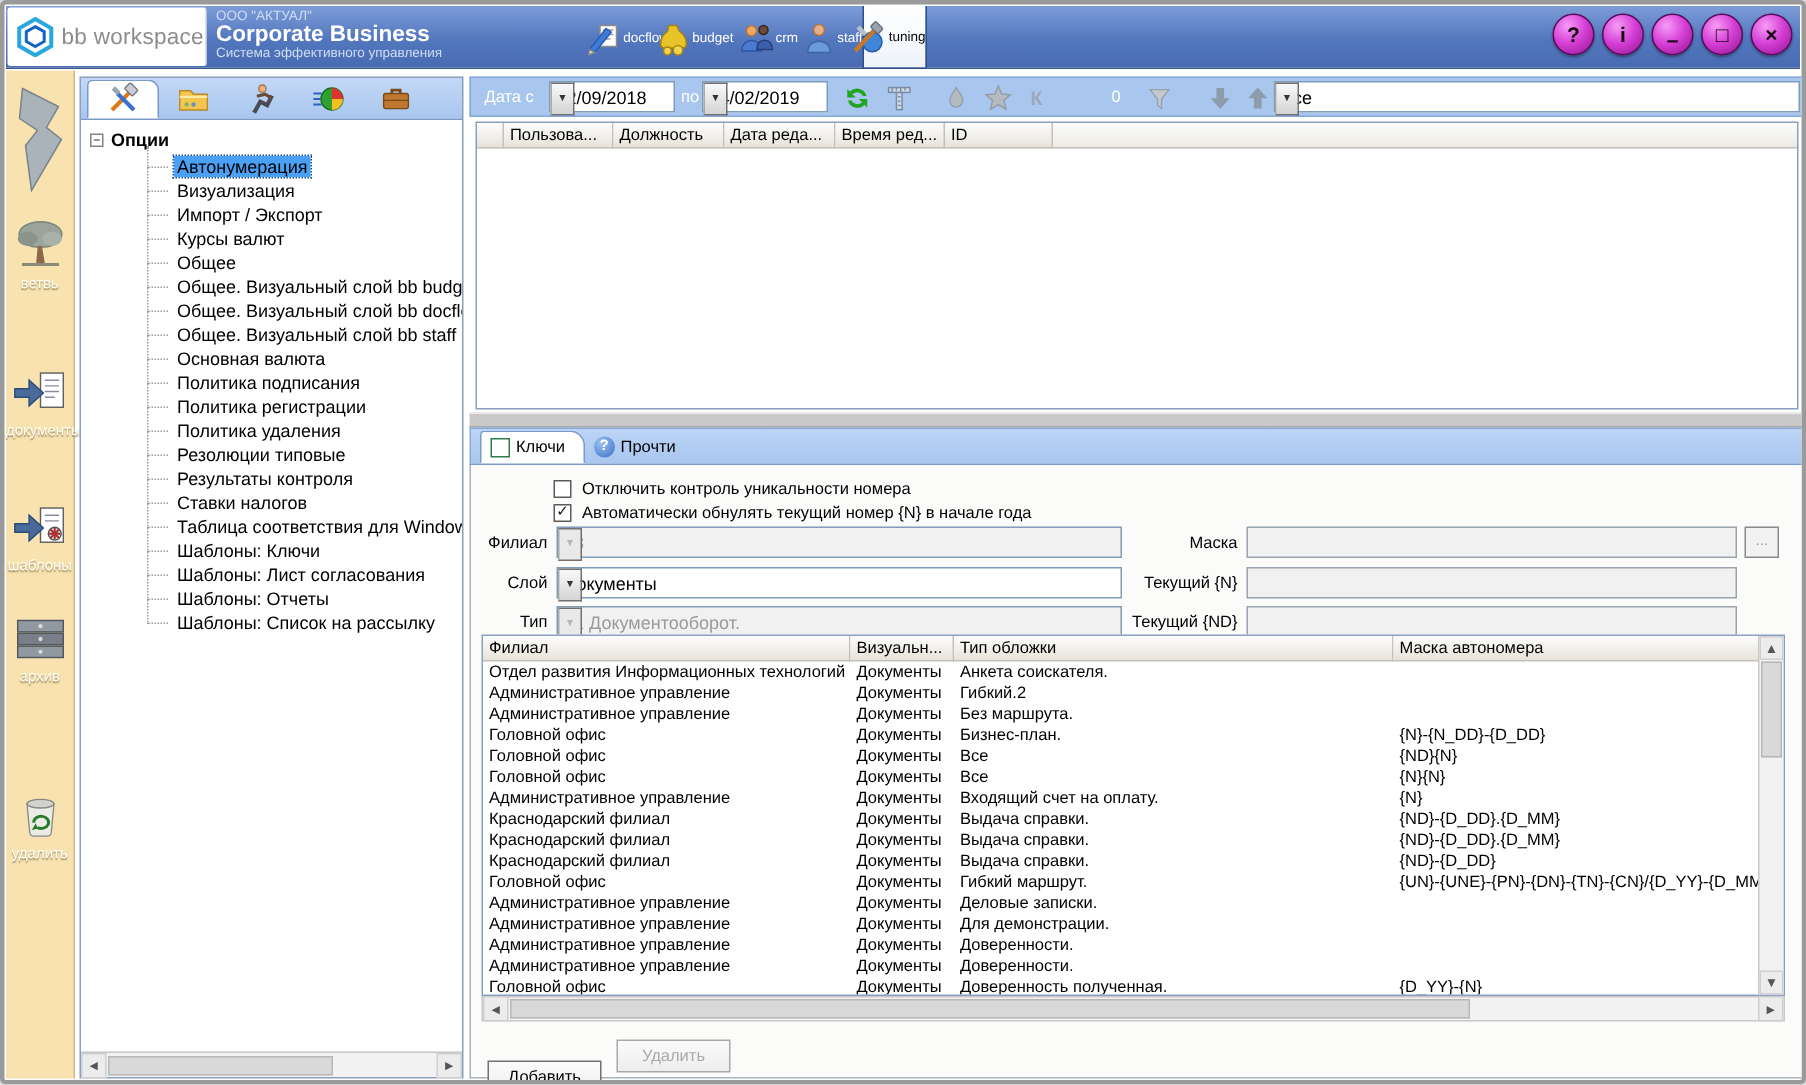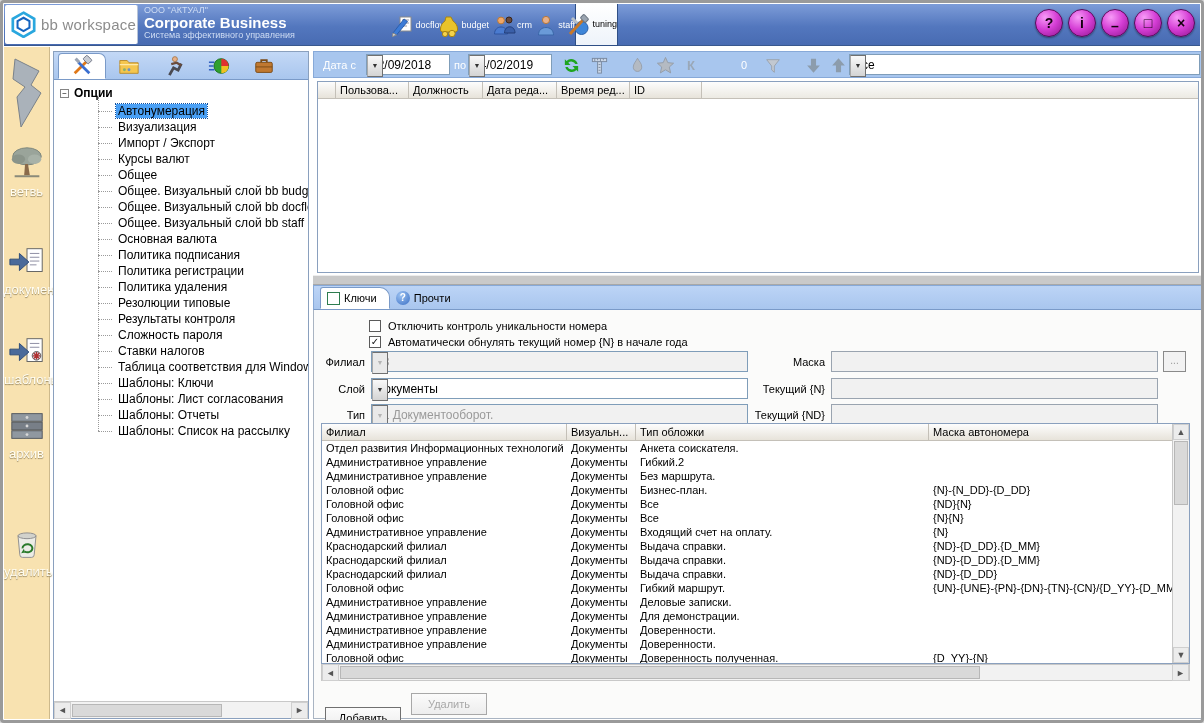--- a/index.html
+++ b/index.html
@@ -20,21 +20,21 @@
   .module .mod-label{font-size:9px;color:#fff}
   .module.active{background:linear-gradient(180deg,#ffffff,#eef3fa);border:1px solid #2f4f86;border-top:none}
   .module.active .mod-label{color:#000}
   .win-buttons{position:absolute;right:5px;top:5px;display:flex;gap:5px}
   .wbtn{width:28px;height:28px;border-radius:50%;background:radial-gradient(circle at 35% 28%,#f79bf7 0%,#d53ed5 48%,#8e168e 100%);border:1px solid #5a0a5a;color:#14000f;font-weight:bold;font-size:14px;display:flex;align-items:center;justify-content:center;cursor:pointer;box-shadow:0 1px 2px rgba(0,0,0,.4)}
   .wbtn .g-min{transform:translateY(3px);font-weight:bold}
 
   
   .side-rail{position:absolute;left:1px;top:44px;width:46px;bottom:1px;background:#f8e2b0;border-right:1px solid #cdb98c}
   .rail-item{position:absolute;left:0;width:100%;text-align:center;cursor:pointer}
-  .rail-item .rlabel{display:block;font-size:13px;color:#fffdf2;text-shadow:0 1px 1px #9a8a64;margin-top:1px}
+  .rail-item .rlabel{display:block;font-size:10px;color:#fffdf2;text-shadow:0 1px 1px #9a8a64;margin-top:1px}
 
   
   .tree-panel{position:absolute;left:50px;top:48px;width:256px;height:668px;border:1px solid #8aa0be;background:#fff}
   .tree-tabs{position:absolute;left:0;top:0;right:0;height:28px;background:linear-gradient(180deg,#c3d8f6,#a9c6ee);border-bottom:1px solid #7a9ac8;display:flex;align-items:flex-end}
   .ttab{width:45px;height:26px;display:flex;align-items:center;justify-content:center;cursor:pointer}
   .ttab.active{background:#fff;border:1px solid #7a9ac8;border-bottom:1px solid #fff;border-radius:4px 7px 0 0;margin-left:4px;width:48px}
   .tree-body{position:absolute;left:0;top:28px;right:0;bottom:17px;background:#fff;overflow:hidden}
   .tree-root{position:absolute;left:6px;top:5px;height:16px;display:flex;align-items:center}
   .expander{width:9px;height:9px;border:1px solid #848484;background:#fff;font-size:8px;line-height:7px;text-align:center;color:#000;margin-right:5px;cursor:pointer}
   .tree-root b{font-size:12px}
@@ -354,23 +354,20 @@
           </div>
 
           <div class="tree-item">
             <span class="tree-label">Резолюции типовые</span>
           </div>
 
           <div class="tree-item">
             <span class="tree-label">Результаты контроля</span>
           </div>
 
-          <div class="tree-item">
-            <span class="tree-label">Сложность пароля</span>
-          </div>
 
           <div class="tree-item">
             <span class="tree-label">Ставки налогов</span>
           </div>
 
           <div class="tree-item">
             <span class="tree-label">Таблица соответствия для Windows-авто</span>
           </div>
 
           <div class="tree-item">

